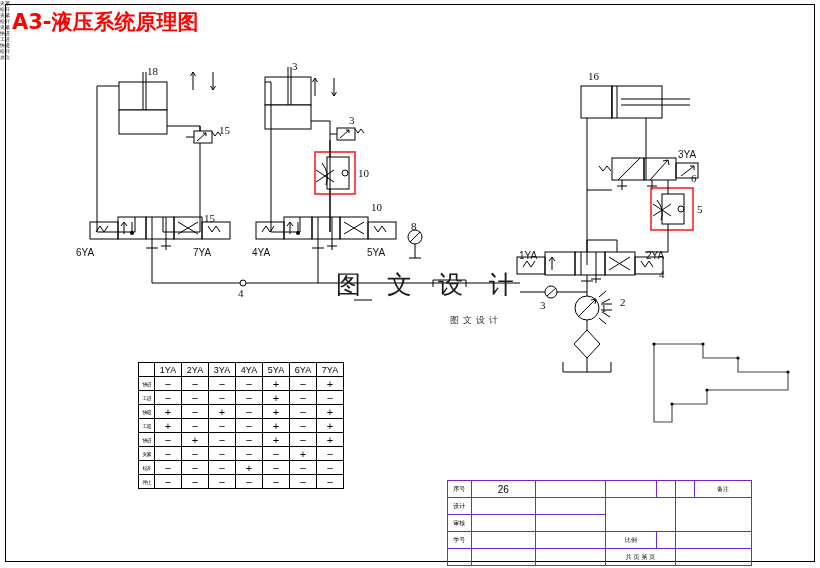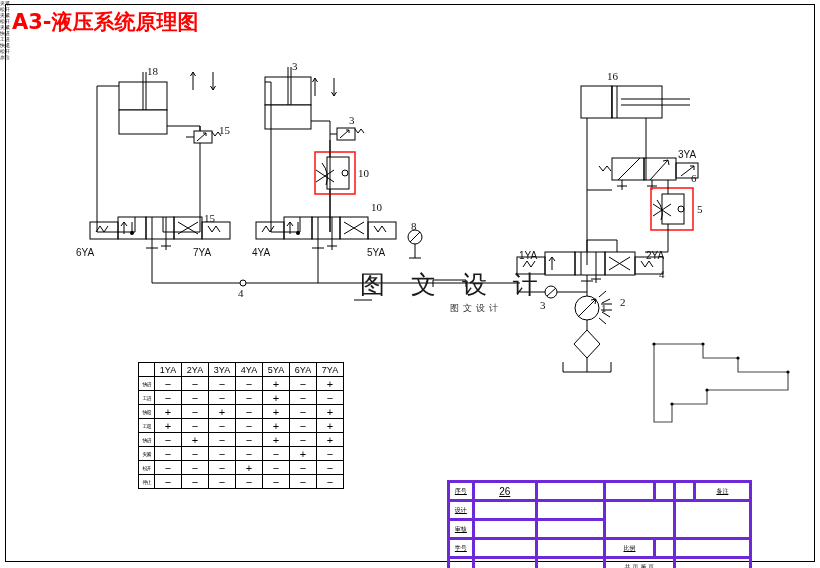--- a/index.html
+++ b/index.html
@@ -33,24 +33,23 @@
     font-family:"Liberation Sans",sans-serif;
   }
   .lbl.num{font-size:11px;font-family:Liberation Serif, serif;}
   .tiny{font-size:5px;color:#222;font-family:"DejaVu Sans",sans-serif;white-space:nowrap;}
 
   
   .wm{
     position:absolute;left:336px;top:268px;
     font-size:25px;color:#1a1a1a;letter-spacing:9px;white-space:nowrap;
     font-family:"DejaVu Sans",serif;
-    margin-left:24px;
   }
   .wm2{
-    position:absolute;left:425px;top:302px;
+    position:absolute;left:425px;top:314px;
     font-size:9px;color:#333;letter-spacing:4px;white-space:nowrap;
     font-family:"DejaVu Sans",serif;
     padding-left:25px;
   }
 
   
   .state-table{
     position:absolute;left:138px;top:362px;border-collapse:collapse;
   }
   .state-table td,.state-table th{
@@ -61,23 +60,23 @@
   }
   .state-table th.rowhead,.state-table td.rowhead{
     width:15px;font-size:5px;font-family:"DejaVu Sans",sans-serif;
     letter-spacing:-1px;overflow:hidden;
   }
   .state-table td.val{font-size:11px;}
 
   
   .tblock{position:absolute;left:447px;top:480px;border-collapse:collapse;}
   .tblock td{
-    border:3px solid #6d28d9;padding:0;height:16px;
+    border:1px solid #6d28d9;padding:0;height:16px;
     font-size:6px;text-align:center;vertical-align:middle;
-    font-family:"DejaVu Sans",sans-serif;color:#000;text-decoration:underline;
+    font-family:"DejaVu Sans",sans-serif;color:#000;
   }
   .tblock td.num{font-size:10px;font-family:"Liberation Sans",sans-serif;}
 </style>
 </head>
 <body>
 
 <div id="page">
 
   <div class="frame"></div>
 
@@ -304,21 +303,21 @@
   <div class="lbl num" style="left:659px;top:268px;">4</div>
   <div class="lbl num" style="left:697px;top:203px;">5</div>
   <div class="lbl num" style="left:691px;top:172px;">6</div>
   <div class="lbl num" style="left:411px;top:220px;">8</div>
   <div class="lbl num" style="left:371px;top:201px;">10</div>
   <div class="lbl num" style="left:358px;top:167px;">10</div>
   <div class="lbl num" style="left:349px;top:114px;">3</div>
   <div class="lbl num" style="left:238px;top:287px;">4</div>
   <div class="lbl num" style="left:204px;top:212px;">15</div>
   <div class="lbl num" style="left:219px;top:124px;">15</div>
-  <div class="lbl num" style="left:588px;top:70px;margin-left:19px;">16</div>
+  <div class="lbl num" style="left:588px;top:70px;">16</div>
   <div class="lbl num" style="left:292px;top:60px;">3</div>
   <div class="lbl num" style="left:147px;top:65px;">18</div>
 
   <div class="lbl" style="left:76px;top:247px;">6YA</div>
   <div class="lbl" style="left:193px;top:247px;">7YA</div>
   <div class="lbl" style="left:252px;top:247px;">4YA</div>
   <div class="lbl" style="left:367px;top:247px;">5YA</div>
   <div class="lbl" style="left:519px;top:250px;">1YA</div>
   <div class="lbl" style="left:646px;top:250px;">2YA</div>
   <div class="lbl" style="left:678px;top:149px;">3YA</div>

